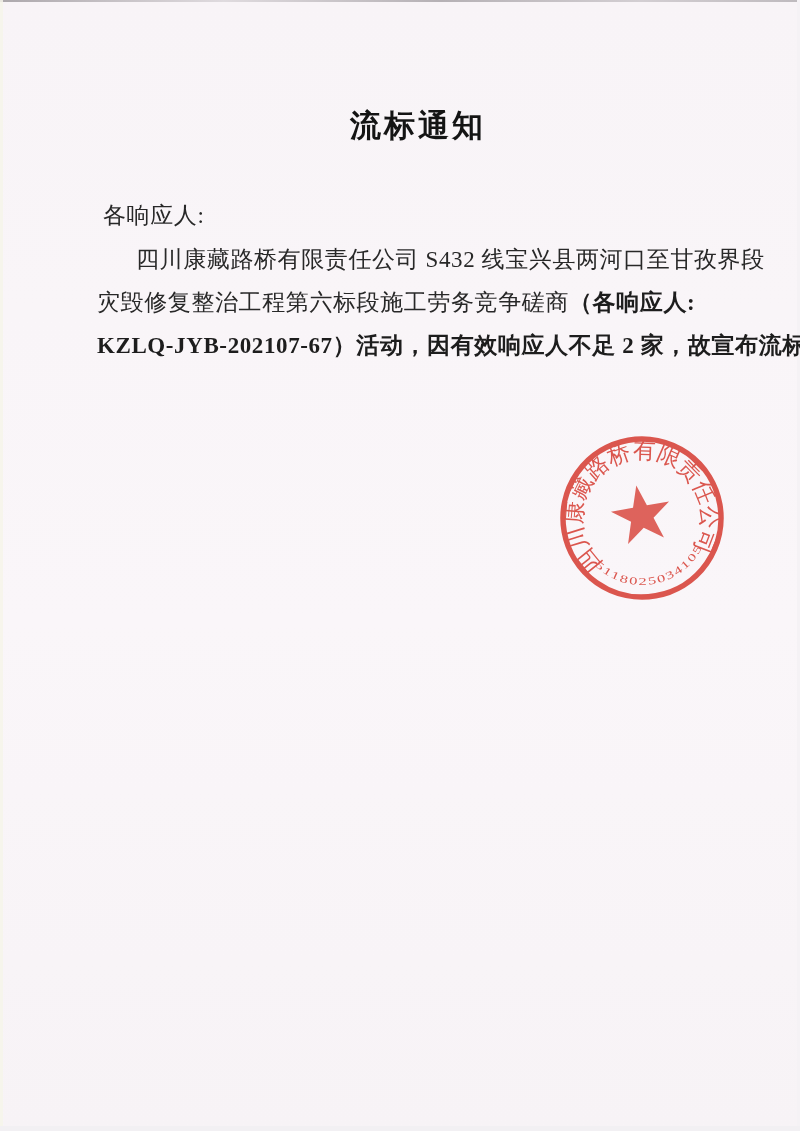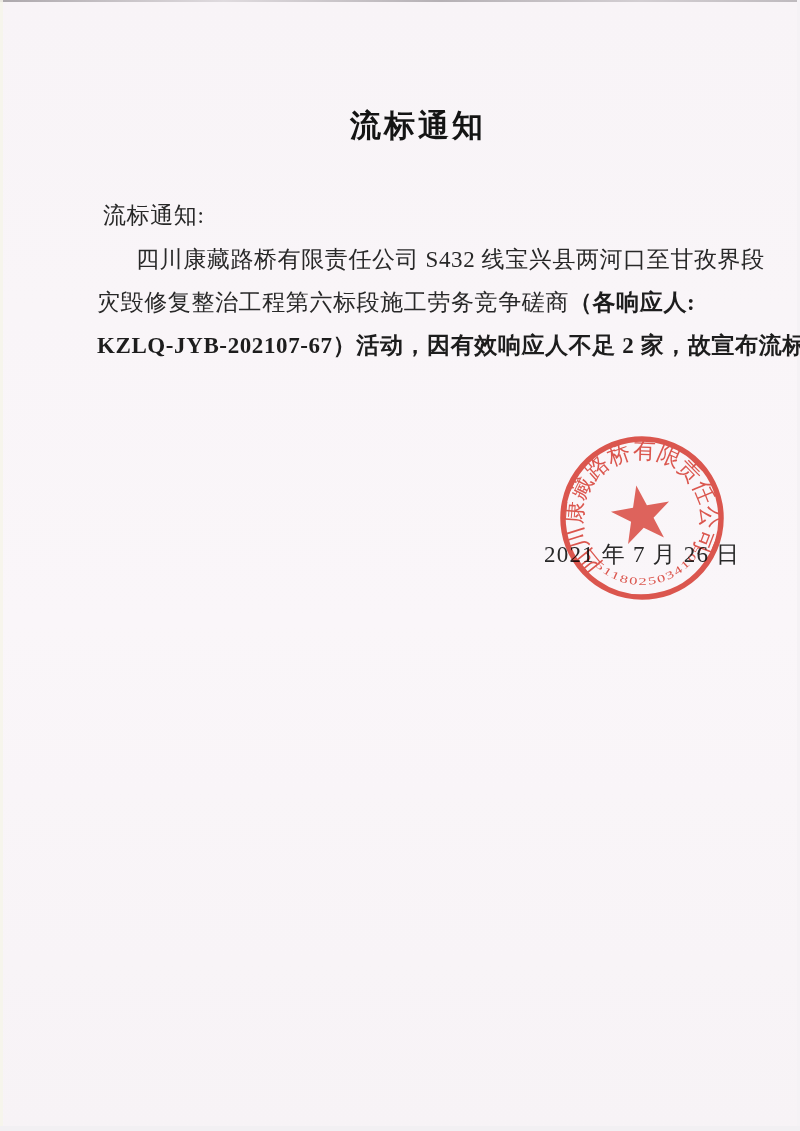--- a/index.html
+++ b/index.html
@@ -43,30 +43,29 @@
 <body>
 
 <div class="page">
   <div class="edge-top"></div>
   <div class="edge-left"></div>
   <div class="edge-right"></div>
   <div class="edge-bottom"></div>
 
   <h1 class="title">流标通知</h1>
 
-  <div class="bodytext salutation">流标通知:</div>
+  <div class="bodytext salutation">各响应人:</div>
 
   <div class="bodytext l1">四川康藏路桥有限责任公司 S432 线宝兴县两河口至甘孜界段</div>
 
   <div class="bodytext l2"><span>灾毁修复整治工程第六标段施工劳务竞争磋商</span><span class="bold">（各响应人:</span></div>
 
   <div class="bodytext l3 bold">KZLQ-JYB-202107-67）活动，因有效响应人不足 2 家，故宣布流标。</div>
 
 
-  <div class="bodytext date">2021 年 7 月 26 日</div>
 
   <svg class="seal" width="220" height="220" viewBox="0 0 220 220" aria-hidden="true">
     <g transform="rotate(-10 110 112)">
       <circle cx="110" cy="112" r="79" fill="none" stroke-width="5.5" stroke="#dc4237"></circle>
       <path id="arcTop" d="M 64.04 150.57 A 60 60 0 1 1 148.57 157.96" fill="none"></path>
       <path id="arcBottom" d="M 51.98 145.50 A 67 67 0 0 0 168.02 145.50" fill="none"></path>
       <text font-size="23" fill="#dc4237">
         <textPath href="#arcTop" textLength="274" lengthAdjust="spacingAndGlyphs">四川康藏路桥有限责任公司</textPath>
       </text>
       <text font-size="10.5" letter-spacing="1" fill="#dc4237">

